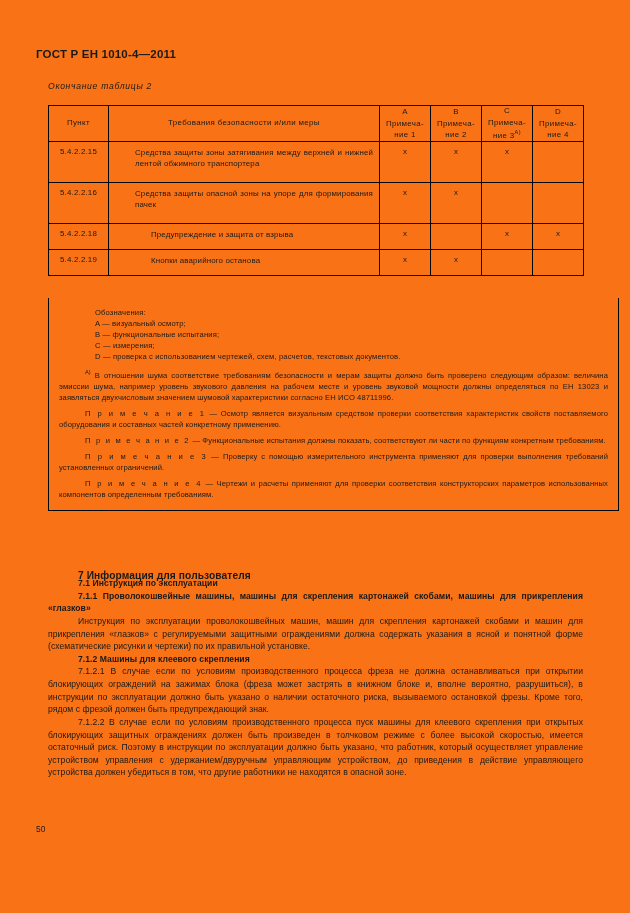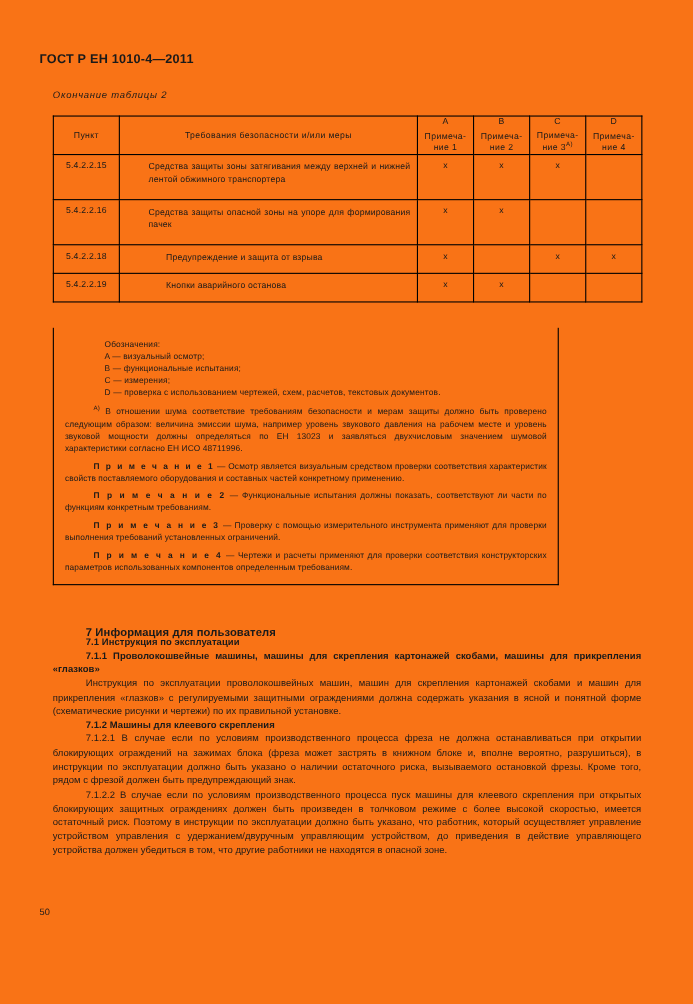--- a/index.html
+++ b/index.html
@@ -97,21 +97,21 @@
     letter-spacing: 0.2px;
   }
   tr.row-h2 td { height: 30px; margin-left: 15px; }
   tr.row-h1 td { height: 15px; }
 
   
   .notes-box {
     position: absolute;
     left: 48px;
     top: 298px;
-    width: 460px;
+    width: 571px;
     box-sizing: border-box;
     border: 1px solid #000;
     border-top: none;
     padding: 9px 10px 10px 10px;
     font-size: 7.6px;
     line-height: 1.45;
   }
   .legend-line { padding-left: 36px; letter-spacing: 0.15px; }
   .footnote {
     margin-top: 6px;
@@ -121,21 +121,21 @@
     letter-spacing: 0.1px;
   }
   .footnote sup { font-size: 5.6px; vertical-align: super; }
   .note-par {
     margin-top: 5px;
     text-align: justify;
     text-align-last: left;
     text-indent: 26px;
     letter-spacing: 0.1px;
   }
-  .spaced { letter-spacing: 1.7px; font-weight: bold; }
+  .spaced { letter-spacing: 1.7px; }
 
   
   .sec-title {
     position: absolute;
     left: 78px;
     font-size: 10.2px;
     font-weight: bold;
     letter-spacing: 0.1px;
   }
   .body-block {

